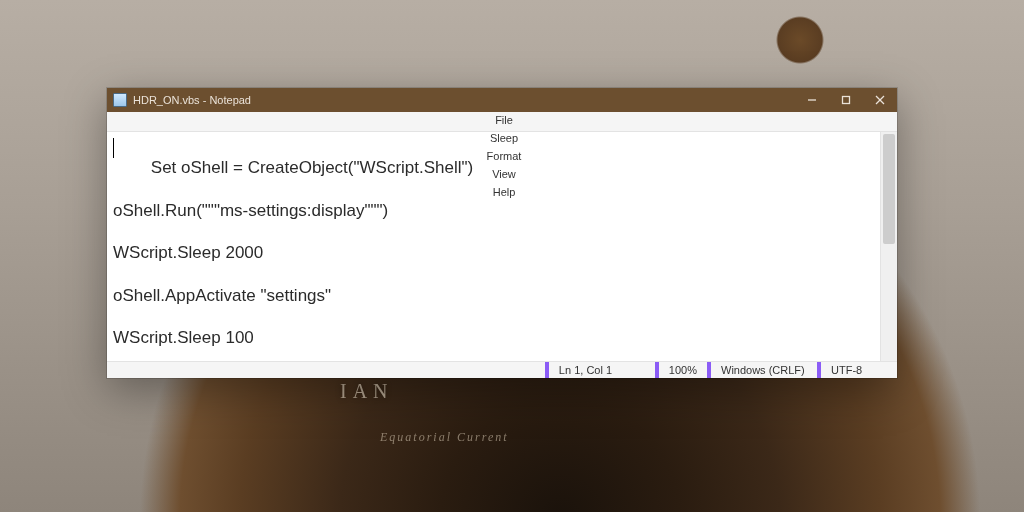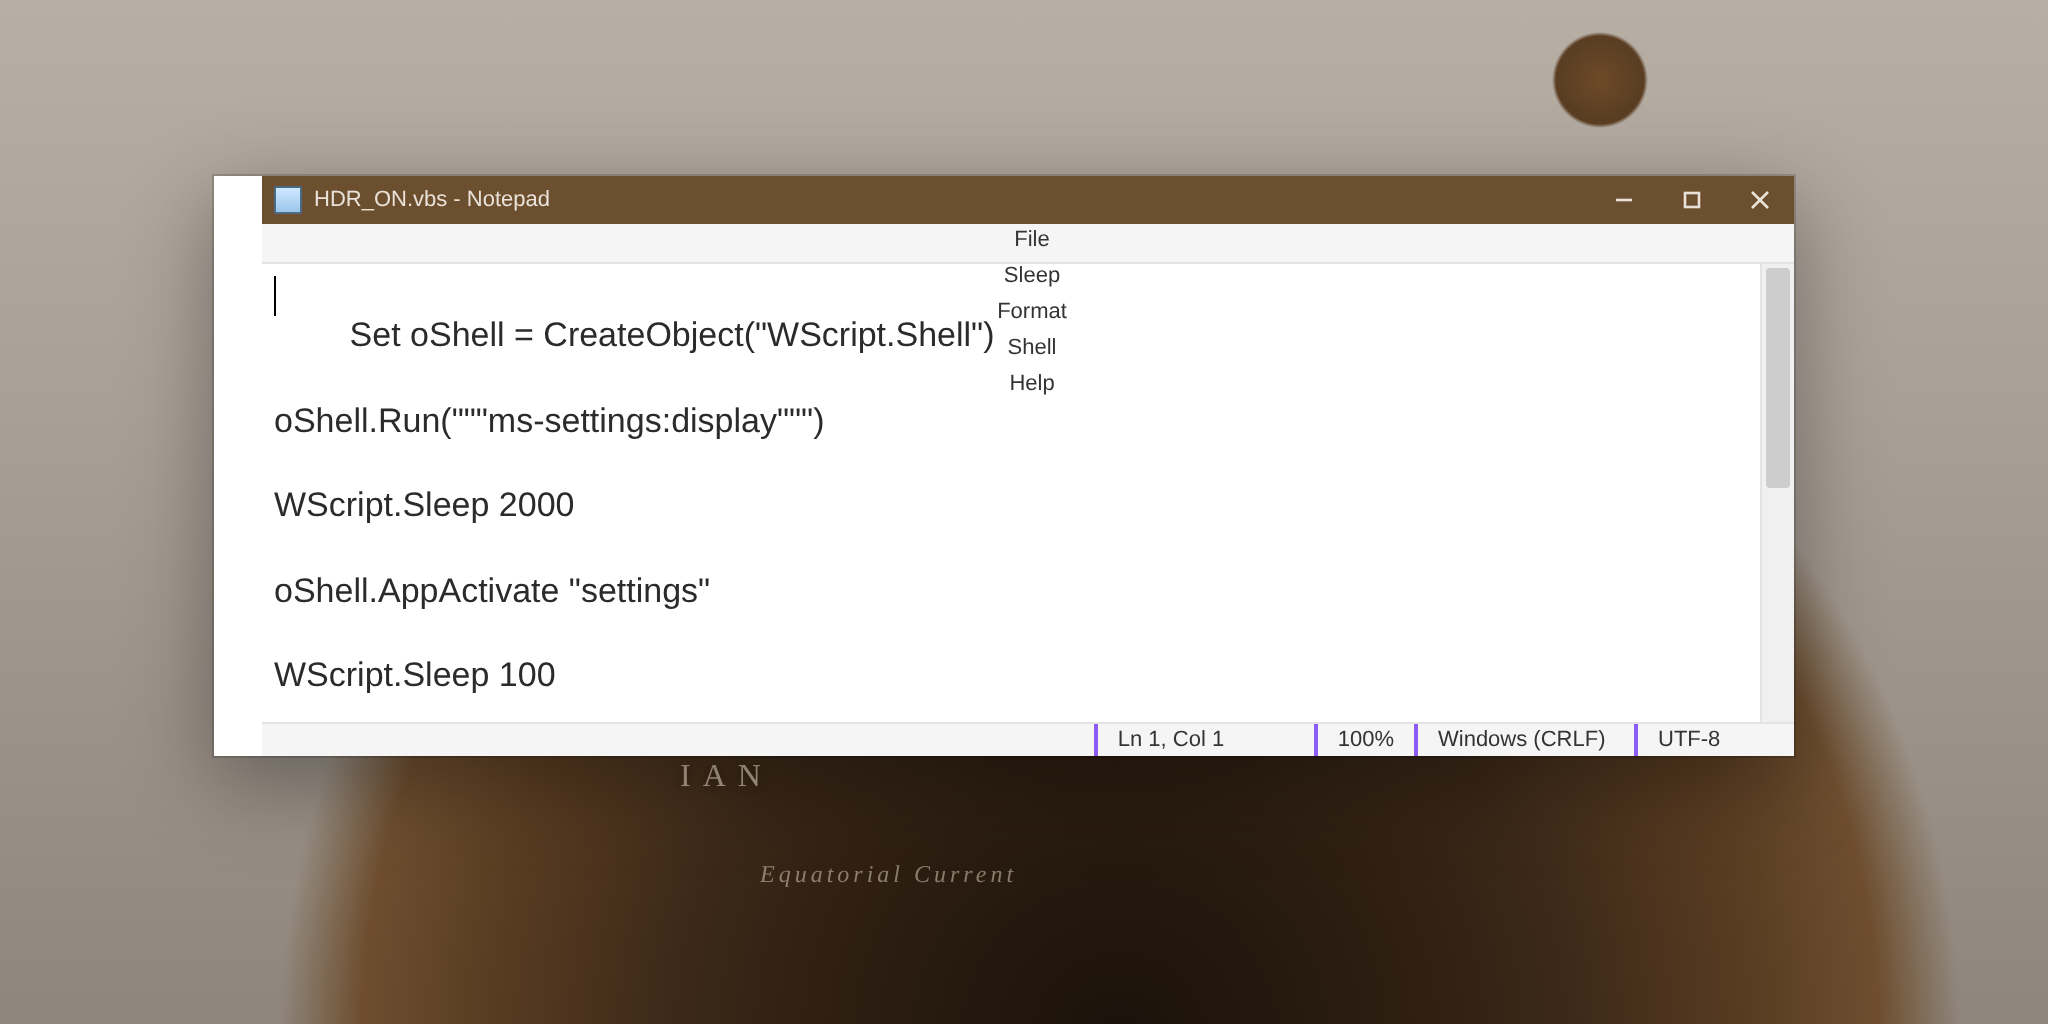--- a/index.html
+++ b/index.html
@@ -12,21 +12,21 @@
       radial-gradient(circle at 800px 40px, #6b4a28 0px, #5a3d22 22px, transparent 24px),
       radial-gradient(circle at 560px 520px, #1a120b 0, #2a1c10 120px, #3b2818 220px, #5a3d22 320px, #6e4e2f 380px, transparent 420px),
       linear-gradient(180deg, #b7aea4 0%, #a89f95 40%, #8e857b 100%);
   }
   .globe-text {
     position: absolute;
     left: 340px; top: 380px;
     color: #d7c9b5;
     font-family: Georgia, "Times New Roman", serif;
     letter-spacing: 6px;
-    font-size: 16px;
+    font-size: 20px;
     opacity: 0.75;
     text-shadow: 0 0 6px rgba(0,0,0,.5);
     white-space: pre;
   }
   .globe-sub {
     position: absolute;
     left: 380px; top: 430px;
     color: #c9bba6;
     font-family: Georgia, serif;
     font-style: italic;
@@ -39,21 +39,20 @@
   .window {
     position: absolute;
     left: 107px;
     top: 88px;
     width: 790px;
     height: 290px;
     background: #ffffff;
     box-shadow: 0 12px 40px rgba(0,0,0,.35), 0 0 0 1px rgba(0,0,0,.15);
     display: flex;
     flex-direction: column;
-    padding-left: 24px;
   }
   .titlebar {
     height: 24px;
     background: #6c4f2f;
     color: #eae2d8;
     display: flex;
     align-items: center;
     font-size: 11px;
     user-select: none;
   }
@@ -127,21 +126,21 @@
   .statusbar {
     height: 20px;
     background: #f5f5f5;
     border-top: 1px solid #e3e3e3;
     display: flex;
     align-items: stretch;
     font-size: 11px;
     color: #333;
   }
   .statusbar .cell {
-    border-left: 2px solid #8b5cf6;
+    border-left: 4px solid #8b5cf6;
     padding: 2px 10px;
     display: flex; align-items: center;
     white-space: nowrap;
   }
   .statusbar .grow { flex: 1 1 auto; border-left: none; }
 </style>
 </head>
 <body>
 
 <div class="desktop">
@@ -169,21 +168,21 @@
             <line x1="1" y1="1" x2="9" y2="9"></line>
             <line x1="9" y1="1" x2="1" y2="9"></line>
           </svg>
       </div>
     </div>
 
     <div class="menubar">
       <div class="item">File</div>
       <div class="item">Sleep</div>
       <div class="item">Format</div>
-      <div class="item">Shell</div>
+      <div class="item">View</div>
       <div class="item">Help</div>
     </div>
 
     <div class="editor-wrap">
       <div class="editor">
         <div class="caret"></div><span>Set oShell = CreateObject("WScript.Shell")</span>
 <span></span>
 <span>oShell.Run("""ms-settings:display""")</span>
 <span></span>
 <span>WScript.Sleep 2000</span>

